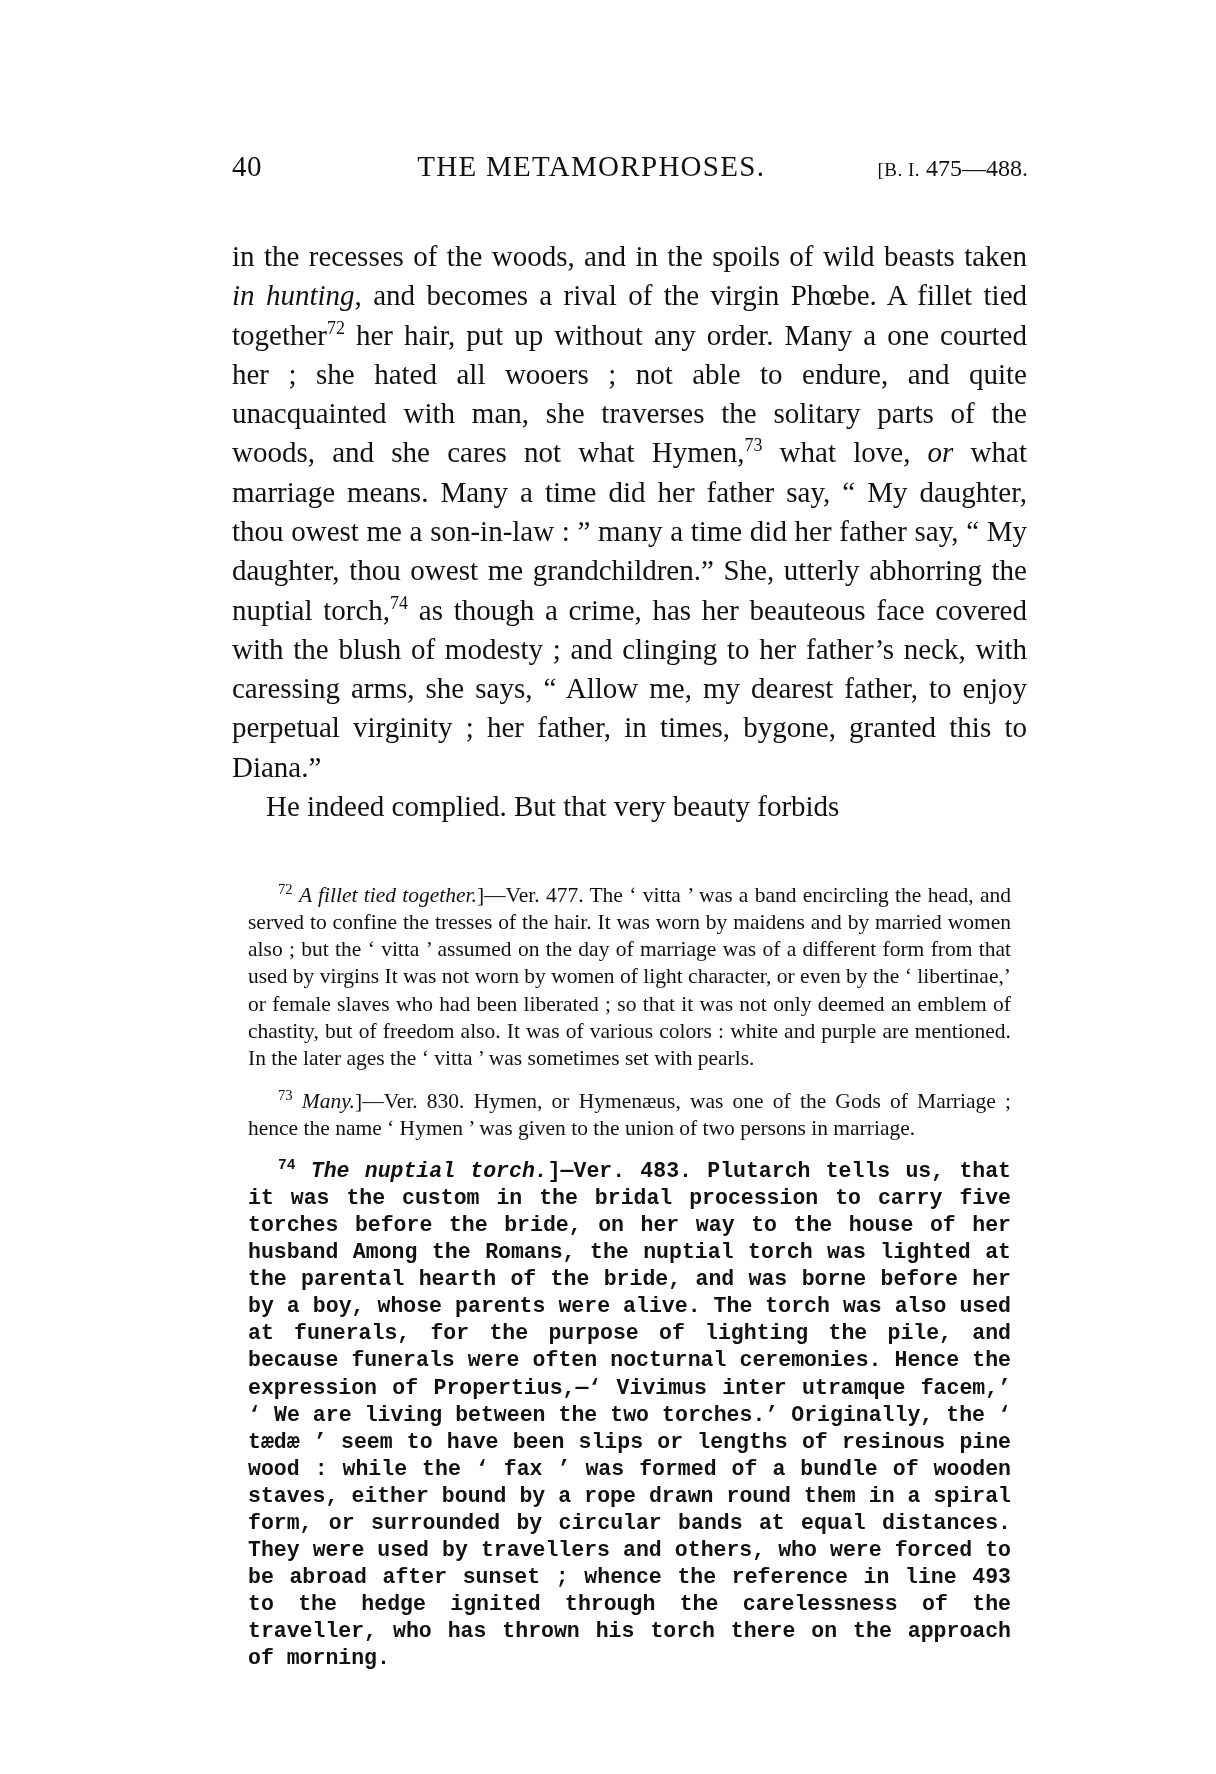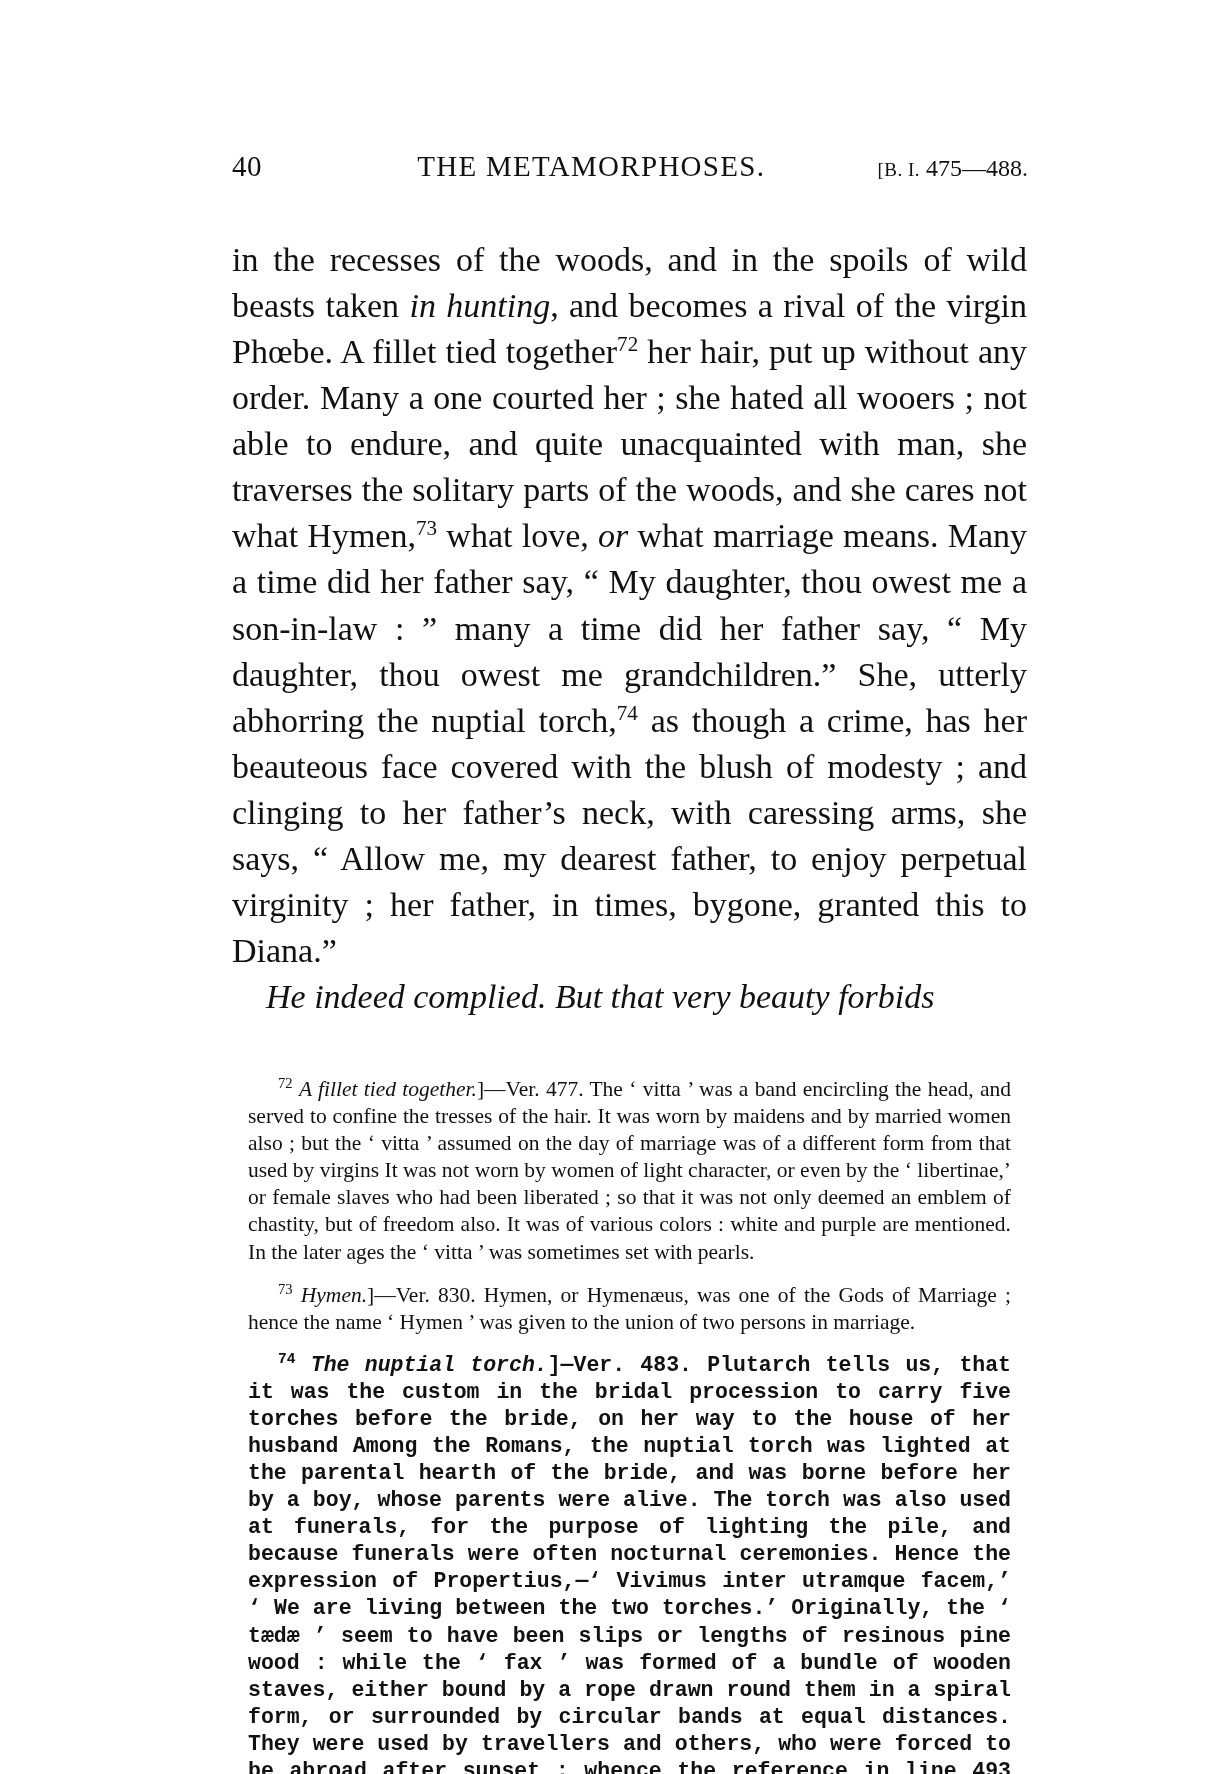--- a/index.html
+++ b/index.html
@@ -44,32 +44,31 @@
   .header .verse-range {
     font-size: 24px;
     white-space: nowrap;
     margin-left: 25px;
   }
   .header .verse-range .bk {
     font-size: 19px;
     letter-spacing: 0.5px;
   }
   .body-text {
-    font-size: 34px;
+    font-size: 29px;
     line-height: 1.355;
     text-align: justify;
     text-justify: inter-word;
     width: 795px;
   }
   .body-text p {
     margin: 0;
   }
   .body-text p.indent {
     text-indent: 34px;
-    font-style: italic;
   }
   .sup {
     font-size: 0.62em;
     vertical-align: super;
     line-height: 0;
   }
   em, .ital {
     font-style: italic;
   }
   .notes {
@@ -106,17 +105,17 @@
     </span>
   </div>
 
   <div class="body-text">
     <p><span>in the recesses of the woods, and in the spoils of wild beasts taken </span><em>in hunting</em><span>, and becomes a rival of the virgin Phœbe.  A fillet tied together</span><span class="sup">72</span><span> her hair, put up without any order.   Many a one courted her ; she hated all wooers ; not able to endure, and quite unacquainted with man, she traverses the solitary parts of the woods, and she cares not what Hymen,</span><span class="sup">73</span><span> what love, </span><em>or</em><span> what marriage means.   Many a time did her father say, “ My daughter, thou owest me a son-in-law : ” many a time did her father say, “ My daughter, thou owest me grandchildren.”   She, utterly abhorring the nuptial torch,</span><span class="sup">74</span><span> as though a crime, has her beauteous face covered with the blush of modesty ; and clinging to her father’s neck, with caressing arms, she says, “ Allow me, my dearest father, to enjoy perpetual virginity ; her father, in times, bygone, granted this to Diana.”</span></p>
     <p class="indent">He indeed complied.  But that very beauty forbids</p>
   </div>
 
   <div class="notes">
     <p><span class="sup">72</span> <em>A fillet tied together.</em><span>]—Ver. 477.  The ‘ vitta ’ was a band encircling the head, and served to confine the tresses of the hair.   It was worn by maidens and by married women also ; but the ‘ vitta ’ assumed on the day of marriage was of a different form from that used by virgins   It was not worn by women of light character, or even by the ‘ libertinae,’ or female slaves who had been liberated ; so that it was not only deemed an emblem of chastity, but of freedom also.   It was of various colors : white and purple are mentioned.   In the later ages the ‘ vitta ’ was sometimes set with pearls.</span></p>
-    <p><span class="sup">73</span> <em>Hymen.</em><span>]—Ver. 830.  Hymen, or Hymenæus, was one of the Gods of Marriage ; hence the name ‘ Hymen ’ was given to the union of two persons in marriage.</span></p>
+    <p><span class="sup">73</span> <em>Many.</em><span>]—Ver. 830.  Hymen, or Hymenæus, was one of the Gods of Marriage ; hence the name ‘ Hymen ’ was given to the union of two persons in marriage.</span></p>
     <p class="notes-bold"><span class="sup">74</span> <em>The nuptial torch.</em><span>]—Ver. 483.  Plutarch tells us, that it was the custom in the bridal procession to carry five torches before the bride, on her way to the house of her husband   Among the Romans, the nuptial torch was lighted at the parental hearth of the bride, and was borne before her by a boy, whose parents were alive.   The torch was also used at funerals, for the purpose of lighting the pile, and because funerals were often nocturnal ceremonies.   Hence the expression of Propertius,—‘ Vivimus inter utramque facem,’ ‘ We are living between the two torches.’   Originally, the ‘ tædæ ’ seem to have been slips or lengths of resinous pine wood : while the ‘ fax ’ was formed of a bundle of wooden staves, either bound by a rope drawn round them in a spiral form, or surrounded by circular bands at equal distances.   They were used by travellers and others, who were forced to be abroad after sunset ; whence the reference in line 493 to the hedge ignited through the carelessness of the traveller, who has thrown his torch there on the approach of morning.</span></p>
   </div>
 
 </div>
 
 </body></html>

